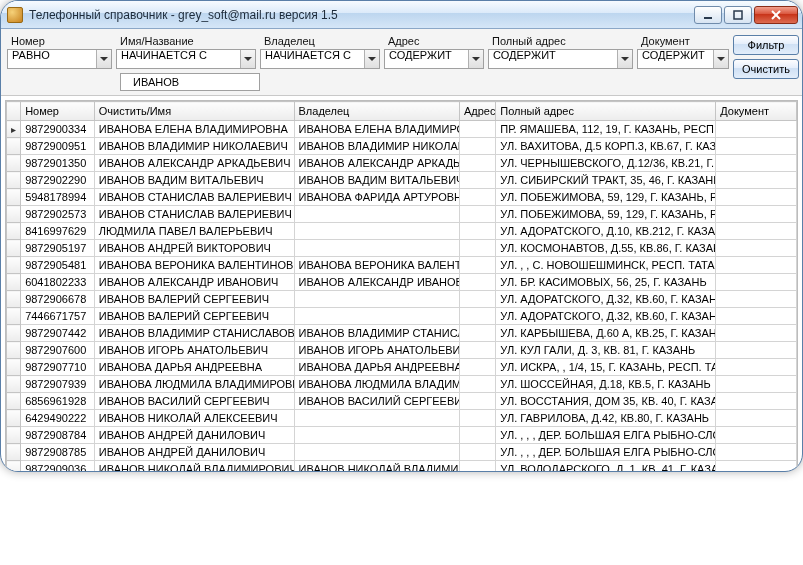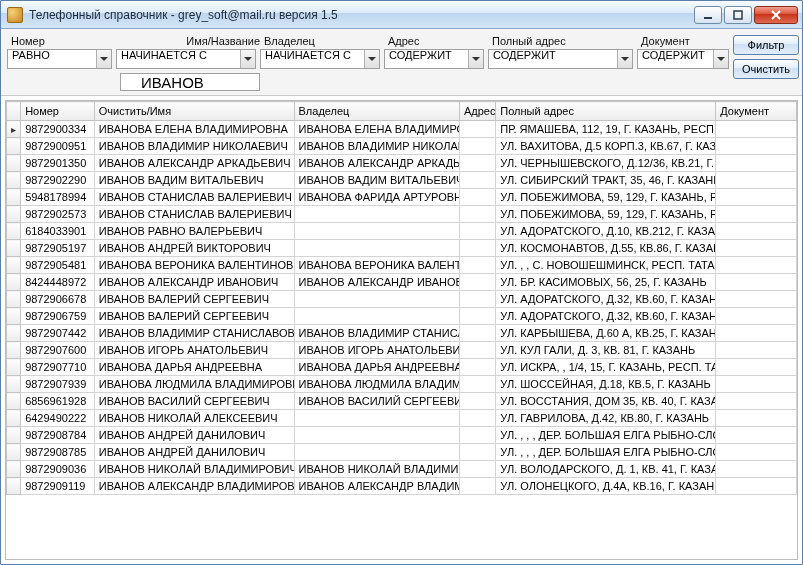--- a/index.html
+++ b/index.html
@@ -1,53 +1,53 @@
 <!DOCTYPE html>
 <html><head>
 <meta charset="utf-8">
 <style>
   * { box-sizing: border-box; }
   html, body { margin: 0; padding: 0; font-family: Tahoma, Arial, sans-serif; font-size: 11px; }
   body { background: #fff; width: 803px; height: 565px; overflow: hidden; }
 
-  .window-frame { width: 803px; height: 565px; border: 1px solid #5a7fa8; border-radius: 1px; overflow: hidden; background: #fff; box-shadow: 0 0 10px rgba(0,0,0,0.3); }
+  .window-frame { width: 803px; height: 472px; border: 1px solid #5a7fa8; border-radius: 18px; overflow: hidden; background: #fff; box-shadow: 0 0 10px rgba(0,0,0,0.3); }
 
   
   .titlebar { height: 28px; background: linear-gradient(to bottom,#f7fbff,#dbeaf9 45%,#bdd6ef 46%,#d5e6f7); display: flex; align-items: center; padding: 0 4px 0 6px; border-bottom: 1px solid #8ba7c7; }
   .titlebar .app-icon { width: 16px; height: 16px; margin-right: 6px; background: radial-gradient(circle at 30% 30%,#f6d27a,#c8821e); border-radius: 2px; border: 1px solid #9a6a15; }
   .titlebar .title-text { flex: 1; color: #1d2b3a; font-size: 12px; }
   .titlebar .win-btns { display: flex; gap: 2px; }
   .win-btn { width: 28px; height: 18px; border: 1px solid #6f8bab; border-radius: 3px; display: flex; align-items: center; justify-content: center; background: linear-gradient(to bottom,#fefefe,#d7e4f2); cursor: pointer; }
   .win-btn.close { width: 44px; background: linear-gradient(to bottom,#f1a18f,#d9533b 45%,#c8341a 46%,#dd6c51); border-color: #8a2c17; color: #fff; }
   .win-btn svg { display: block; }
   .close .x1 { stroke: #fff; }
   .min-max svg { stroke: #2a3a4d; }
 
   
   .filter-panel { padding: 6px 6px 4px 6px; background: #f4f4f4; border-bottom: 1px solid #c9c9c9; }
   .labels-row { display: flex; gap: 4px; margin-bottom: 2px; padding-left: 4px; }
   .labels-row div { font-size: 11px; color: #111; }
   .labels-row .c1 { width: 105px; }
-  .labels-row .c2 { width: 140px; text-align: right; }
+  .labels-row .c2 { width: 140px; }
   .labels-row .c3 { width: 120px; }
   .labels-row .c4 { width: 100px; }
   .labels-row .c5 { width: 145px; }
   .labels-row .c6 { width: 92px; }
 
   .controls-row { display: flex; gap: 4px; align-items: center; }
   .combo { position: relative; height: 20px; border: 1px solid #a0a0a0; background: #fff; display: flex; align-items: center; padding: 0 16px 8px 4px; font-size: 11px; }
   .combo .dd { position: absolute; right: 0; top: 0; bottom: 0; width: 15px; border-left: 1px solid #b0b0b0; background: linear-gradient(to bottom,#f6f6f6,#e0e0e0); display: flex; align-items: center; justify-content: center; }
   .combo .dd::after { content: ""; border-left: 4px solid transparent; border-right: 4px solid transparent; border-top: 4px solid #333; }
   .c1w { width: 105px; } .c2w { width: 140px; } .c3w { width: 120px; } .c4w { width: 100px; } .c5w { width: 145px; } .c6w { width: 92px; }
 
   .side-btns { display: flex; flex-direction: column; gap: 4px; margin-left: auto; }
   .side-btn { width: 66px; height: 20px; border: 1px solid #5a7fa8; border-radius: 3px; background: linear-gradient(to bottom,#fdfdfe,#e5eefb 45%,#cfe0f4 46%,#e2edfa); font-size: 11px; cursor: pointer; display: flex; align-items: center; justify-content: center; }
 
   .search-row { margin-top: 4px; padding-left: 113px; }
-  .search-input { width: 140px; height: 18px; border: 1px solid #a0a0a0; padding: 0 20px; font-size: 15px; font-family: inherit; }
+  .search-input { width: 140px; height: 18px; border: 1px solid #a0a0a0; padding: 0 12px; font-size: 11px; font-family: inherit; }
 
   
   .grid-wrap { height: 460px; overflow: auto; border: 1px solid #bcbcbc; margin: 4px; position: relative; }
   table { border-collapse: collapse; width: 100%; table-layout: fixed; }
   thead th { position: sticky; top: 0; background: linear-gradient(to bottom,#fdfdfd,#ececec); border: 1px solid #c4c4c4; font-weight: normal; text-align: left; padding: 3px 4px; font-size: 11px; height: 18px; white-space: nowrap; overflow: hidden; }
   tbody td { border: 1px solid #d4d4d4; padding: 2px 4px; font-size: 11px; white-space: nowrap; overflow: hidden; text-overflow: clip; height: 17px; }
   .row-ind { width: 14px; background: linear-gradient(to bottom,#fdfdfd,#ececec); border: 1px solid #c4c4c4; text-align: center; }
   .row-ind.active::before { content: "▸"; color: #333; font-size: 10px; }
   col.ci { width: 14px; }
   col.cn { width: 73px; }
@@ -208,22 +208,22 @@
             <td class="row-ind"></td>
             <td>9872902573</td>
             <td>ИВАНОВ СТАНИСЛАВ ВАЛЕРИЕВИЧ</td>
             <td></td>
             <td></td>
             <td>УЛ. ПОБЕЖИМОВА, 59, 129, Г. КАЗАНЬ, РЕСП. ТАТАРСТАН</td>
             <td></td>
           </tr>
           <tr>
             <td class="row-ind"></td>
-            <td>6184033901</td>
-            <td>ИВАНОВ РАВНО ВАЛЕРЬЕВИЧ</td>
+            <td>8416997629</td>
+            <td>ЛЮДМИЛА ПАВЕЛ ВАЛЕРЬЕВИЧ</td>
             <td></td>
             <td></td>
             <td>УЛ. АДОРАТСКОГО, Д.10, КВ.212, Г. КАЗАНЬ</td>
             <td></td>
           </tr>
           <tr>
             <td class="row-ind"></td>
             <td>9872905197</td>
             <td>ИВАНОВ АНДРЕЙ ВИКТОРОВИЧ</td>
             <td></td>
@@ -235,39 +235,39 @@
             <td class="row-ind"></td>
             <td>9872905481</td>
             <td>ИВАНОВА ВЕРОНИКА ВАЛЕНТИНОВНА</td>
             <td>ИВАНОВА ВЕРОНИКА ВАЛЕНТИНОВНА</td>
             <td></td>
             <td>УЛ. , , С. НОВОШЕШМИНСК, РЕСП. ТАТАРСТАН</td>
             <td></td>
           </tr>
           <tr>
             <td class="row-ind"></td>
-            <td>8424448972</td>
+            <td>6041802233</td>
             <td>ИВАНОВ АЛЕКСАНДР ИВАНОВИЧ</td>
             <td>ИВАНОВ АЛЕКСАНДР ИВАНОВИЧ</td>
             <td></td>
             <td>УЛ. БР. КАСИМОВЫХ, 56, 25, Г. КАЗАНЬ</td>
             <td></td>
           </tr>
           <tr>
             <td class="row-ind"></td>
             <td>9872906678</td>
             <td>ИВАНОВ ВАЛЕРИЙ СЕРГЕЕВИЧ</td>
             <td></td>
             <td></td>
             <td>УЛ. АДОРАТСКОГО, Д.32, КВ.60, Г. КАЗАНЬ</td>
             <td></td>
           </tr>
           <tr>
             <td class="row-ind"></td>
-            <td>9872906759</td>
+            <td>7446671757</td>
             <td>ИВАНОВ ВАЛЕРИЙ СЕРГЕЕВИЧ</td>
             <td></td>
             <td></td>
             <td>УЛ. АДОРАТСКОГО, Д.32, КВ.60, Г. КАЗАНЬ</td>
             <td></td>
           </tr>
           <tr>
             <td class="row-ind"></td>
             <td>9872907442</td>
             <td>ИВАНОВ ВЛАДИМИР СТАНИСЛАВОВИЧ</td>

